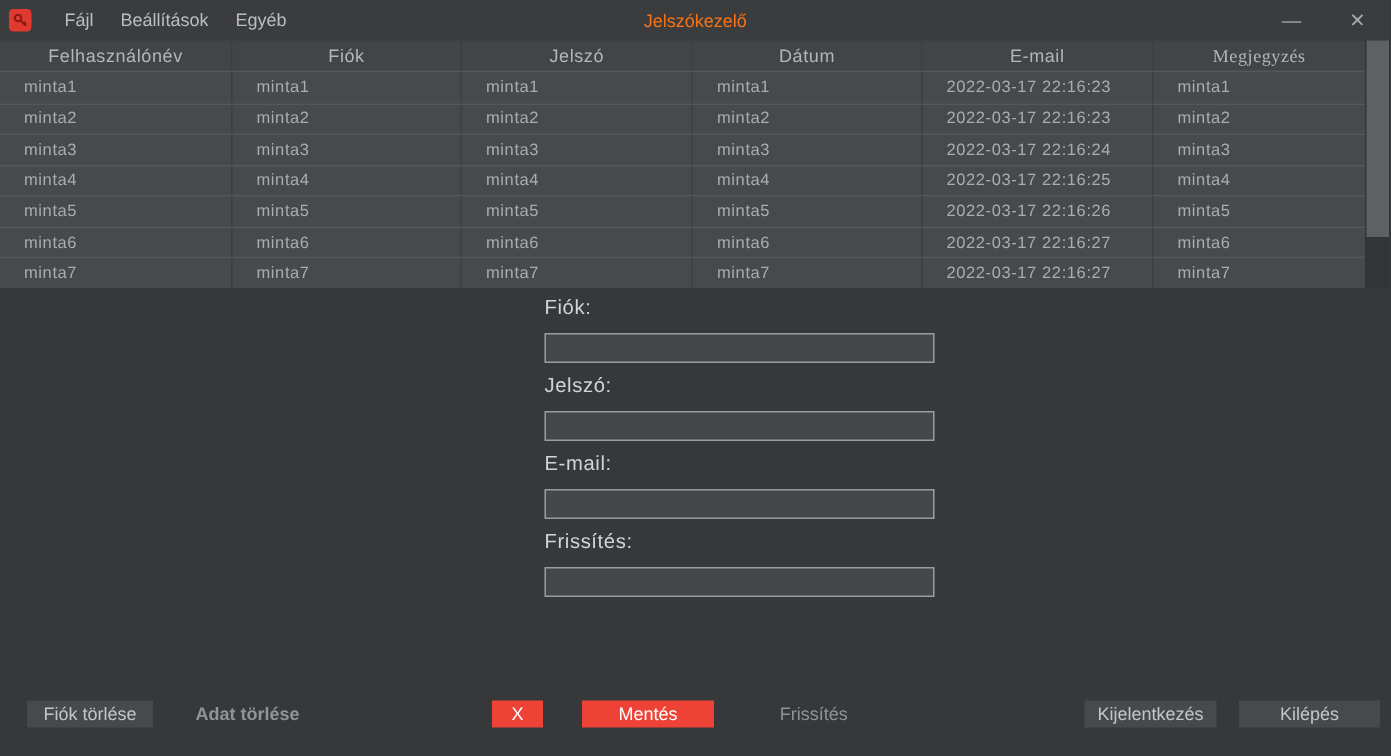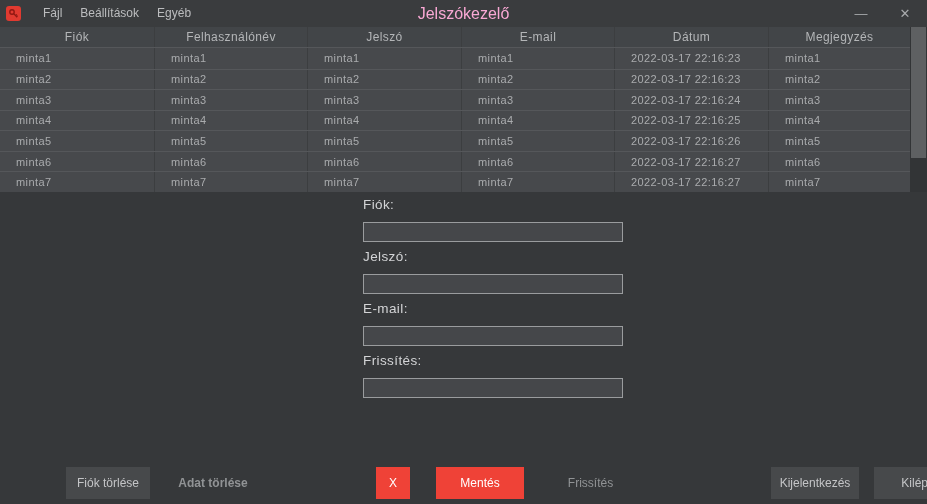--- a/index.html
+++ b/index.html
@@ -13,32 +13,32 @@
   html,body{width:927px; height:504px; overflow:hidden;}
   body{font-family:"Liberation Sans", sans-serif; background:var(--body-bg);}
   .window{position:relative; width:927px; height:504px; background:var(--body-bg); overflow:hidden;}
 
   
   .titlebar{position:absolute; left:0; top:0; width:927px; height:27px;
     background:var(--titlebar); display:flex; align-items:center;}
   .app-icon{width:15px; height:15px; margin-left:6px; margin-right:13px;
     background:#e03a30; border-radius:3px; display:flex; align-items:center; justify-content:center; flex:0 0 auto;}
   .menu-item{color:#bcbdbf; font-size:12px; padding:0 9px; height:27px; line-height:27px; cursor:default;}
-  .win-title{position:absolute; left:0; right:0; text-align:center; color:#f9a8d4; font-size:16px; pointer-events:none;}
+  .win-title{position:absolute; left:0; right:0; text-align:center; color:#f97316; font-size:12px; pointer-events:none;}
   .win-controls{position:absolute; right:0; top:0; height:27px; display:flex;}
   .win-btn{width:44px; height:27px; display:flex; align-items:center; justify-content:center;
     color:#a8aaac; font-size:13px;}
 
   
   .grid-cols{display:grid; grid-template-columns:155px 153px 154px 153px 154px 1fr;}
   .table-header{position:absolute; left:0; top:27px; width:910px; height:21px;
     background:var(--header-bg); border-bottom:1px solid var(--row-sep);}
   .th{display:flex; align-items:center; justify-content:center; color:var(--text-header);
     font-size:12px; letter-spacing:.4px; border-right:1px solid var(--col-sep);}
-  .th:last-child{border-right:none;}
+  .th:last-child{border-right:none;font-family:Liberation Serif, serif;}
   .table-body{position:absolute; left:0; top:48px; width:910px; height:144px; overflow:hidden;}
   .trow{display:grid; grid-template-columns:155px 153px 154px 153px 154px 1fr;
     height:20.57px; background:var(--row-bg); border-top:1px solid var(--row-sep);}
   .trow:first-child{border-top:none;}
   .tcell{display:flex; align-items:center; padding-left:6px; color:var(--text-dim);
     font-size:11px; letter-spacing:.4px; border-right:1px solid var(--col-sep);
     white-space:nowrap; overflow:hidden;margin-left:10px;}
   .tcell:last-child{border-right:none;}
 
   
@@ -46,22 +46,22 @@
   .vscroll-thumb{position:absolute; left:1px; top:0; width:15px; height:131px; background:var(--scroll-thumb);}
 
   
   .form{position:absolute; left:327px; top:197px; width:260px;}
   .fgroup{margin-bottom:7px;margin-left:36px;}
   .flabel{color:var(--text-bright); font-size:13.5px; letter-spacing:.4px; height:16px; margin-bottom:9px;}
   .finput{display:block; width:260px; height:20px; background:var(--input-bg);
     border:1px solid var(--input-border); color:#d8d9da; font-size:12px; padding:0 4px; outline:none;}
 
   
-  .btn{position:absolute; top:467px; height:32px; display:flex; align-items:center;
-    justify-content:center; font-size:12px; cursor:default;margin-left:48px;}
+  .btn{position:absolute; top:467px; height:18px; display:flex; align-items:center;
+    justify-content:center; font-size:12px; cursor:default;}
   .btn-gray{background:var(--btn-bg); color:var(--btn-text);}
   .btn-flat{background:transparent; color:var(--flat-text);}
   .btn-red{background:var(--accent); color:#ffffff;}
   #btn-fiok-torlese{left:18px; width:84px;}
   #btn-adat-torlese{left:120px; width:90px;font-weight:bold;}
   #btn-x{left:328px; width:34px;}
   #btn-mentes{left:388px; width:88px;}
   #btn-frissites{left:505px; width:75px;}
   #btn-kijelentkezes{left:723px; width:88px;}
   #btn-kilepes{left:826px; width:94px;}
@@ -82,25 +82,25 @@
     <div class="menu-item">Beállítások</div>
     <div class="menu-item">Egyéb</div>
     <div class="win-title">Jelszókezelő</div>
     <div class="win-controls">
       <div class="win-btn">—</div>
       <div class="win-btn">✕</div>
     </div>
   </div>
 
   <div class="table-header grid-cols">
+    <div class="th">Felhasználónév</div>
     <div class="th">Fiók</div>
-    <div class="th">Felhasználónév</div>
     <div class="th">Jelszó</div>
+    <div class="th">Dátum</div>
     <div class="th">E-mail</div>
-    <div class="th">Dátum</div>
     <div class="th">Megjegyzés</div>
   </div>
 
   <div class="table-body">
       <div class="trow">
         <div class="tcell">minta1</div>
         <div class="tcell">minta1</div>
         <div class="tcell">minta1</div>
         <div class="tcell">minta1</div>
         <div class="tcell">2022-03-17 22:16:23</div>

